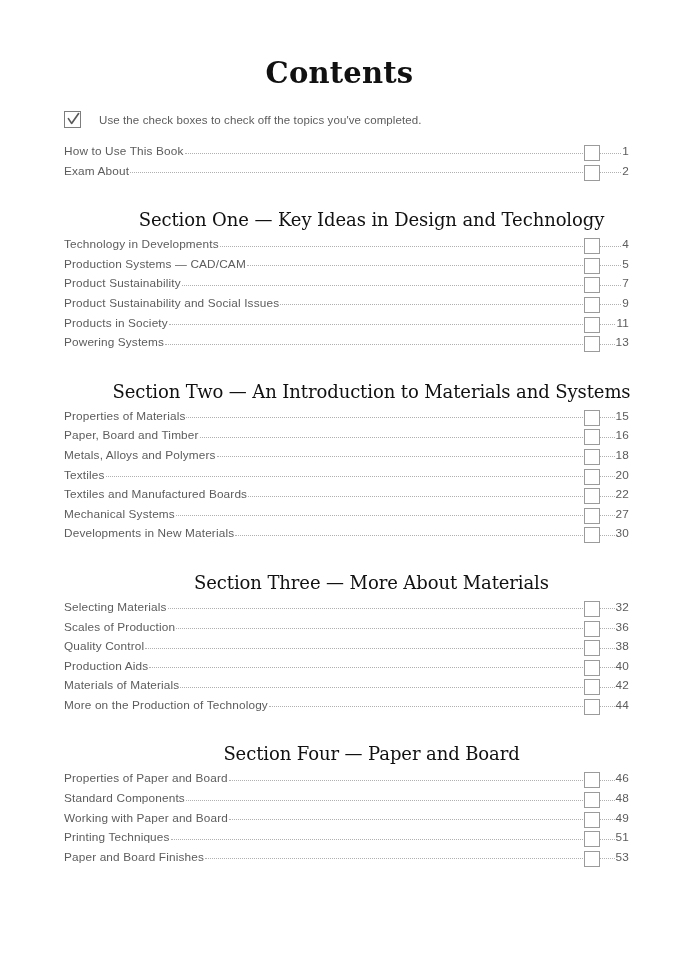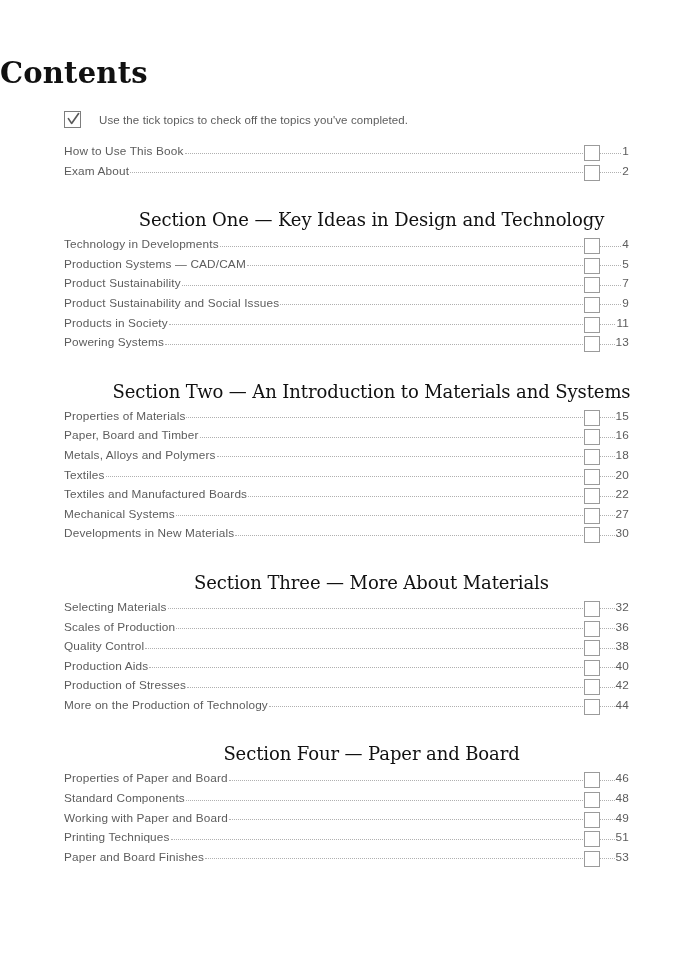--- a/index.html
+++ b/index.html
@@ -22,20 +22,21 @@
     padding: 0;
     overflow: hidden;
   }
 
   
   .page-title {
     font-family: "DejaVu Serif", "Liberation Serif", serif;
     font-weight: bold;
     font-size: 29px;
     color: #111111;
+    text-align: center;
     margin: 0;
     padding-top: 56px;
     letter-spacing: 0.2px;
   }
 
   
   .instruction {
     display: flex;
     align-items: center;
     margin: 21px 0 0 64px;
@@ -137,21 +138,21 @@
 <div class="page">
 
   <h1 class="page-title">Contents</h1>
 
   <div class="instruction">
     <span class="tick-box">
       <svg viewBox="0 0 15 15" xmlns="http://www.w3.org/2000/svg">
         <path d="M2.4 6.6 L5.6 11.4 L12.6 1.6" fill="none" stroke="#5a5a5a" stroke-width="1.7" stroke-linecap="round" stroke-linejoin="round"></path>
       </svg>
     </span>
-    <span class="instruction-text">Use the tick topics to check off the topics you've completed.</span>
+    <span class="instruction-text">Use the check boxes to check off the topics you've completed.</span>
   </div>
 
   <div class="toc" id="toc-root">
       <div class="toc-group group-gap-first">
         <div class="row-wrap">
           <div class="toc-row">
             <span class="toc-title">How to Use This Book</span>
             <span class="leader"></span>
             <span class="toc-page">1</span>
           </div>
@@ -308,21 +309,21 @@
         <div class="row-wrap">
           <div class="toc-row">
             <span class="toc-title">Production Aids</span>
             <span class="leader"></span>
             <span class="toc-page">40</span>
           </div>
           <span class="toc-check"></span>
         </div>
         <div class="row-wrap">
           <div class="toc-row">
-            <span class="toc-title">Production of Stresses</span>
+            <span class="toc-title">Materials of Materials</span>
             <span class="leader"></span>
             <span class="toc-page">42</span>
           </div>
           <span class="toc-check"></span>
         </div>
         <div class="row-wrap">
           <div class="toc-row">
             <span class="toc-title">More on the Production of Technology</span>
             <span class="leader"></span>
             <span class="toc-page">44</span>

